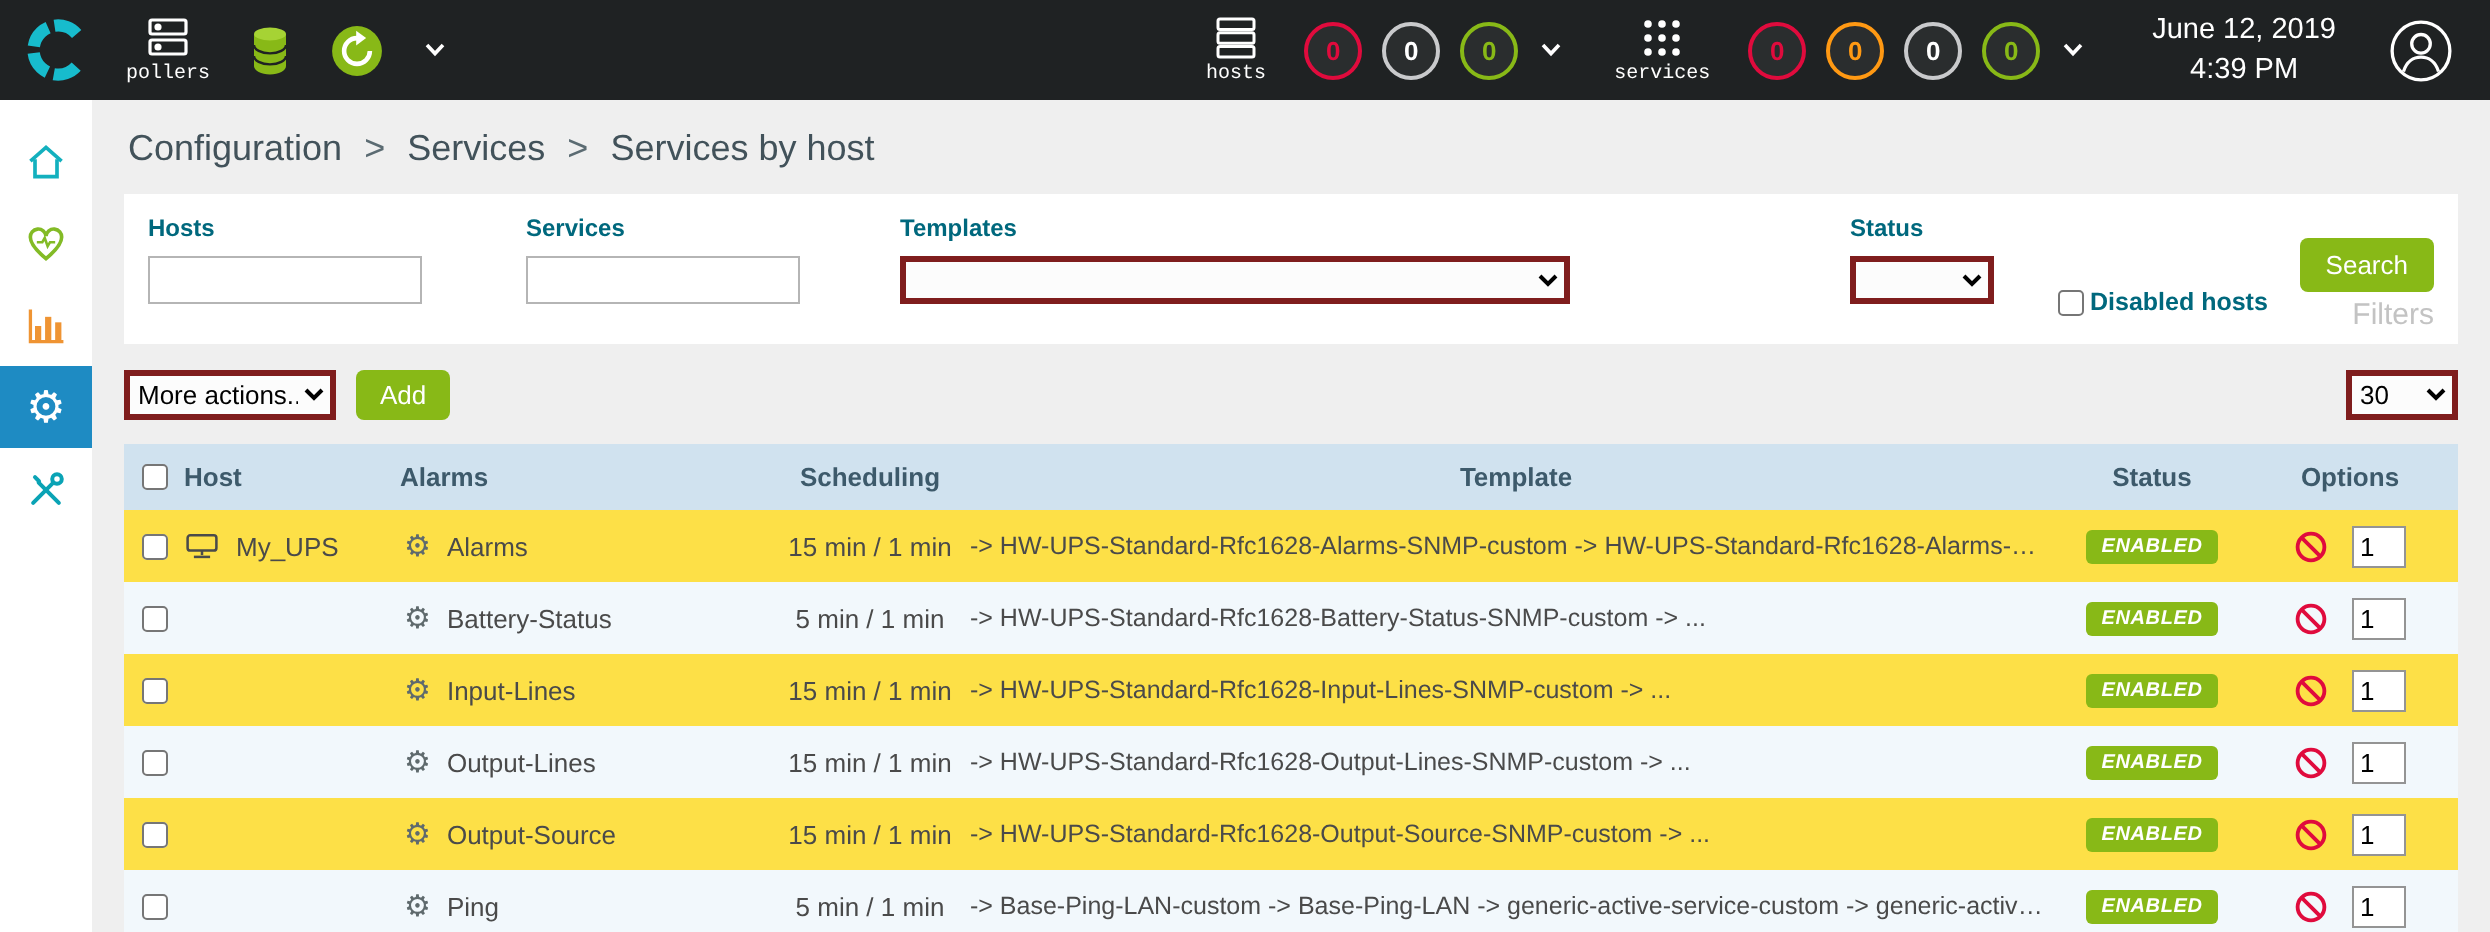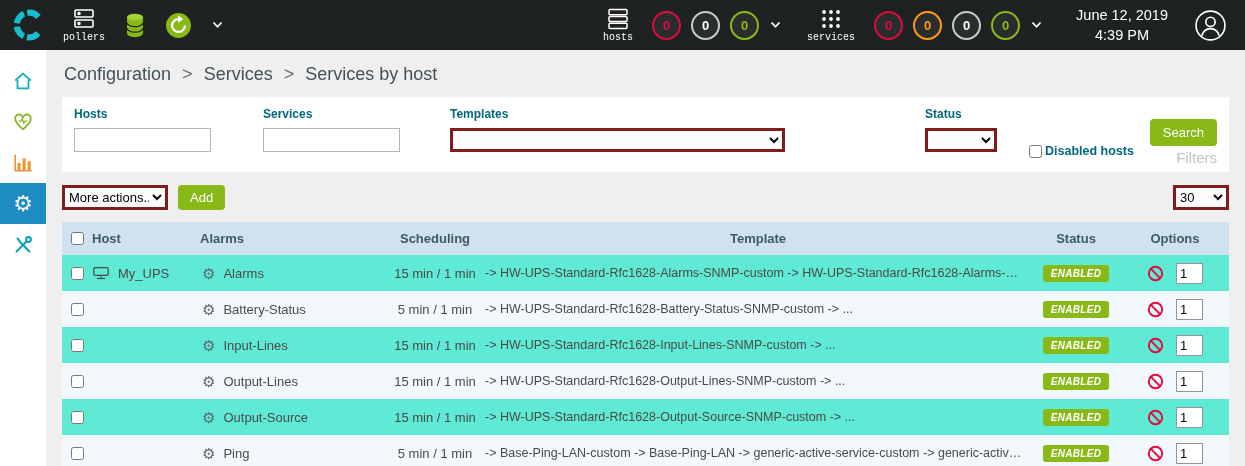--- a/index.html
+++ b/index.html
@@ -57,21 +57,21 @@
   
   .toolbar { margin:13px 16px 12px; display:flex; align-items:center; }
   .sel-more { width:106px; height:25px; }
   .btn-add { margin-left:10px; padding:5px 12px; }
   .sel-pagesize { margin-left:auto; width:56px; height:25px; }
 
   
   .table-card { margin:0 16px; background:#fff; }
   .thead, .trow { display:grid; grid-template-columns:30px 108px 185px 100px 1fr 90px 108px; align-items:center; }
   .thead { background:#d0e2ef; height:33px; font-weight:bold; font-size:13px; color:#3d5a6b; }
-  .trow { height:36px; font-size:13px; color:#4a4a4a; background:#5eead4; }
+  .trow { height:36px; font-size:13px; color:#4a4a4a; background:#fde047; }
   .trow.odd { background:#f2f8fc; }
   .cell-check { display:flex; justify-content:center; }
   .cell-host, .cell-service { display:flex; align-items:center; gap:8px; }
   .cell-service { padding-left:2px; }
   .center { text-align:center; }
   .cell-template { font-size:12.5px; padding-right:8px; white-space:nowrap; overflow:hidden; text-overflow:ellipsis; }
   .badge { display:inline-block; background:#88b917; color:#fff; font-size:10px; font-weight:bold; padding:3px 8px; border-radius:3px; letter-spacing:.3px;font-style:italic; }
   .cell-options { display:flex; align-items:center; justify-content:center; gap:12px; }
   .opt-input { width:27px; height:21px; border:1px solid #949494; font-size:13px; padding:0 3px; }
   .noentry { display:flex; align-items:center; cursor:pointer; }

